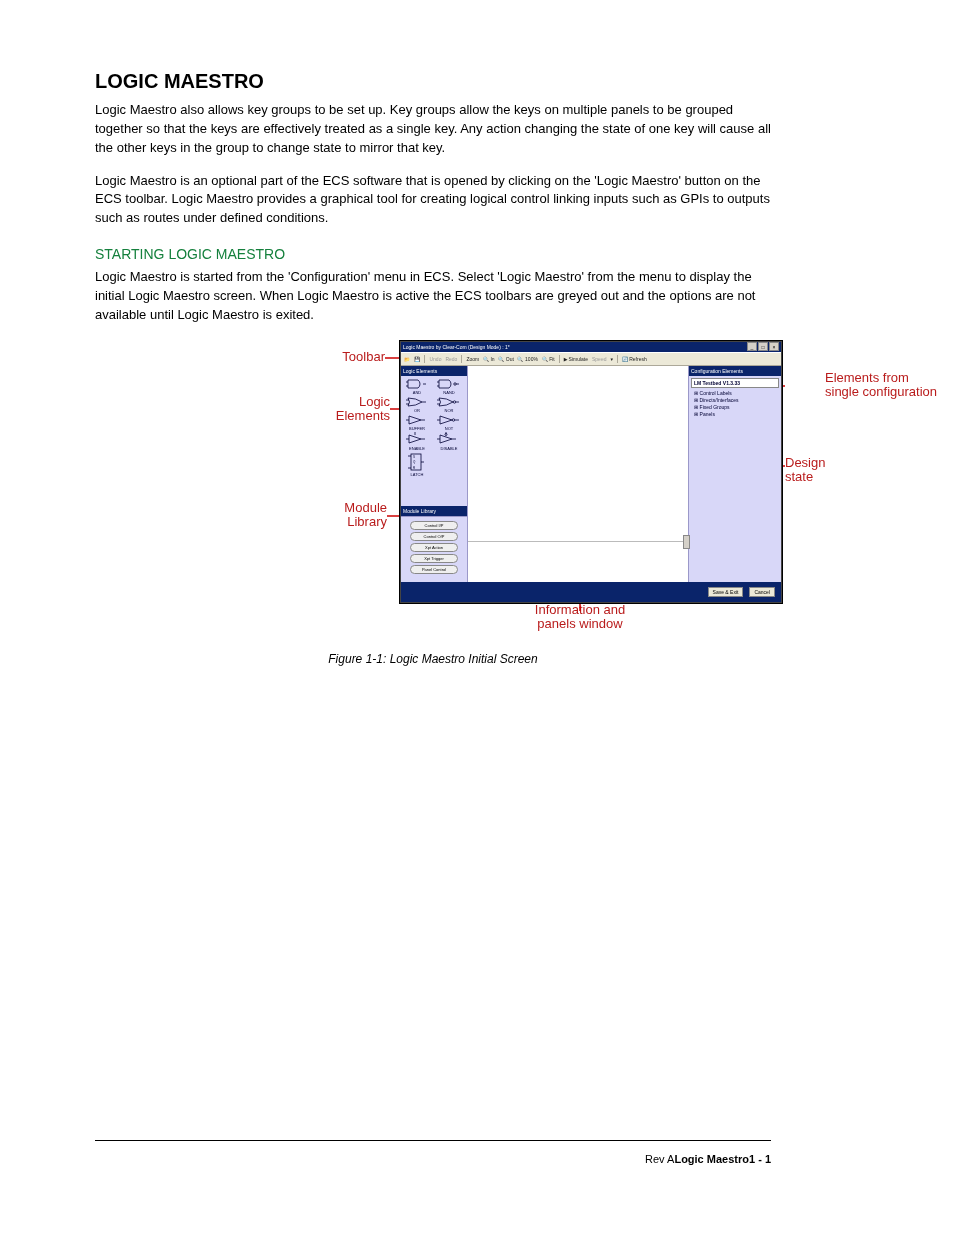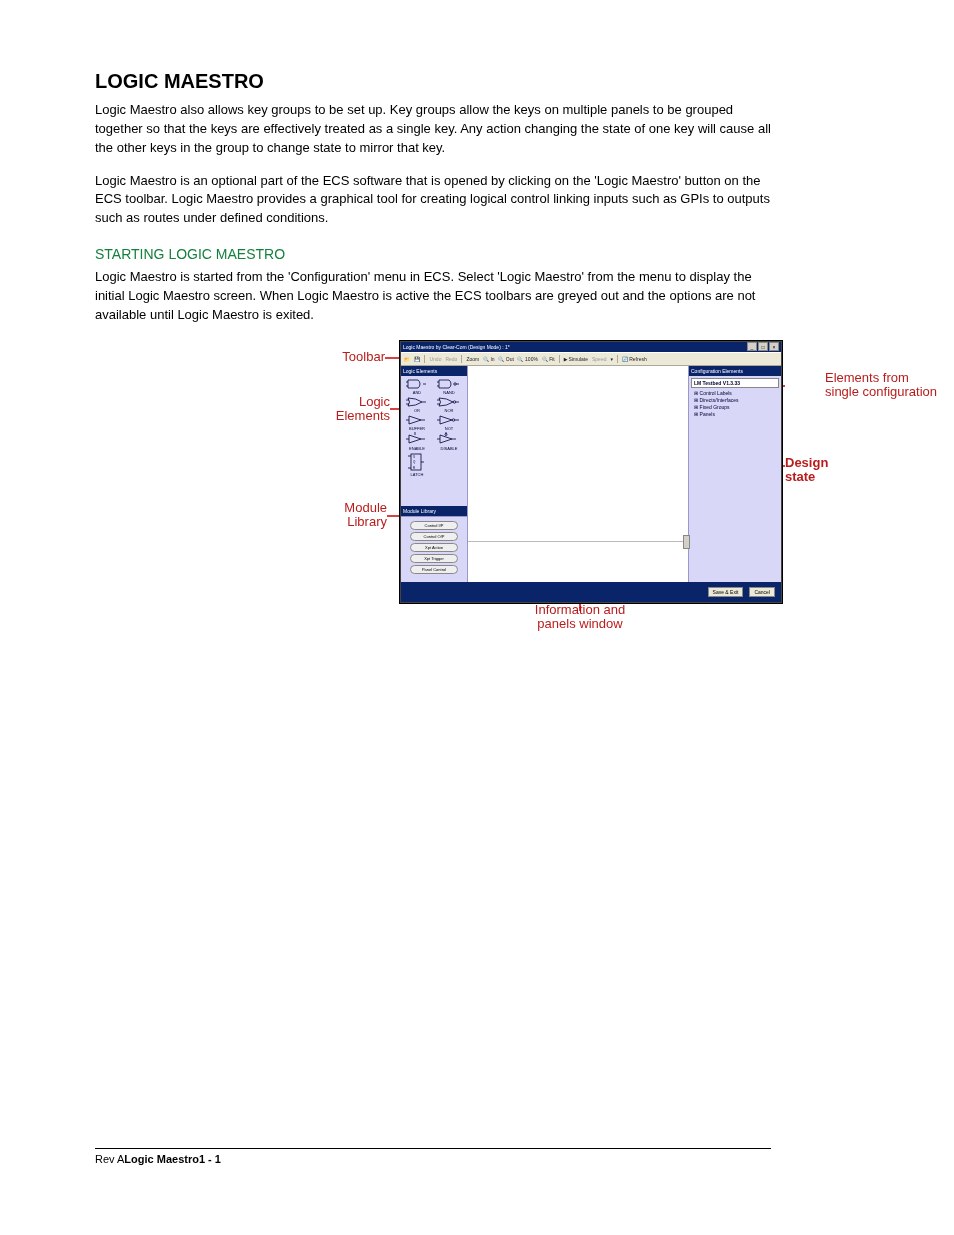--- a/index.html
+++ b/index.html
@@ -107,22 +107,22 @@
   .treerow { margin:1px 0 1px 3px; }
   .bottombar { height:20px; background:#0a246a; display:flex; align-items:center; justify-content:flex-end; gap:6px; padding:0 6px; }
   .bbtn { background:#ece9d8; border:1px solid #888; font-size:5px; padding:1px 4px; color:#000; }
 
   .callout { position:absolute; font-size:13px; color:#b91c1c; text-align:right; }
   .callout.r { text-align:left; }
   .arrow { position:absolute; pointer-events:none; }
   .caption { text-align:center; font-size:12px; font-style: italic; margin-top:6px; }
   .footer {
     position:absolute; left:95px; right:95px; bottom:70px;
-    border-top:1px solid #000; padding-top:4px;
-    font-size:11px; display:flex; justify-content:flex-start;
+    border-top:1px solid #000; padding-top:12px;
+    font-size:11px; display:flex; justify-content:flex-end;
   }
 </style>
 </head>
 <body>
 
 <div class="page">
   <div class="content">
 
     <div class="h2">LOGIC MAESTRO</div>
     <p>Logic Maestro also allows key groups to be set up. Key groups allow the keys on multiple panels to be grouped together so that the keys are effectively treated as a single key. Any action changing the state of one key will cause all the other keys in the group to change state to mirror that key.</p>
@@ -157,21 +157,21 @@
 
       <div class="callout r" style="left:690px; top:30px; width:130px; line-height:1.1;margin-left:40px;">
         <span>Elements from</span><br>
         <span>single configuration</span>
       </div>
       <svg class="arrow" style="left:630px; top:40px;" width="60" height="10">
           <line x1="60" y1="5" x2="6" y2="5" stroke="#c00" stroke-width="1.5"></line>
           <polygon points="6,2 0,5 6,8" fill="#c00"></polygon>
         </svg>
 
-      <div class="callout r" style="left:690px; top:115px; width:80px; line-height:1.1;font-weight:bold;">
+      <div class="callout r" style="left:690px; top:115px; width:80px; line-height:1.1;">
         <span>Design</span><br>
         <span>state</span>
       </div>
       <svg class="arrow" style="left:540px; top:120px;" width="150" height="10">
           <line x1="150" y1="5" x2="6" y2="5" stroke="#c00" stroke-width="1.5"></line>
           <polygon points="6,2 0,5 6,8" fill="#c00"></polygon>
         </svg>
 
       <div class="callout r" style="left:420px; top:262px; width:130px; text-align:center; line-height:1.1;">
         <span>Information and</span><br>
@@ -315,20 +315,21 @@
             </div>
           </div>
         </div>
 
         <div class="bottombar">
           <div class="bbtn">Save &amp; Exit</div>
           <div class="bbtn">Cancel</div>
         </div>
       </div>
 
+      <div class="caption" style="position:absolute; left:0; right:0; top:305px;">Figure 1-1: Logic Maestro Initial Screen</div>
     </div>
 
   </div>
 
   <div class="footer">
     <span>Rev A</span>
     <span style="font-weight:bold">Logic Maestro</span>
     <span style="font-weight:bold">1 - 1</span>
   </div>
 </div>

